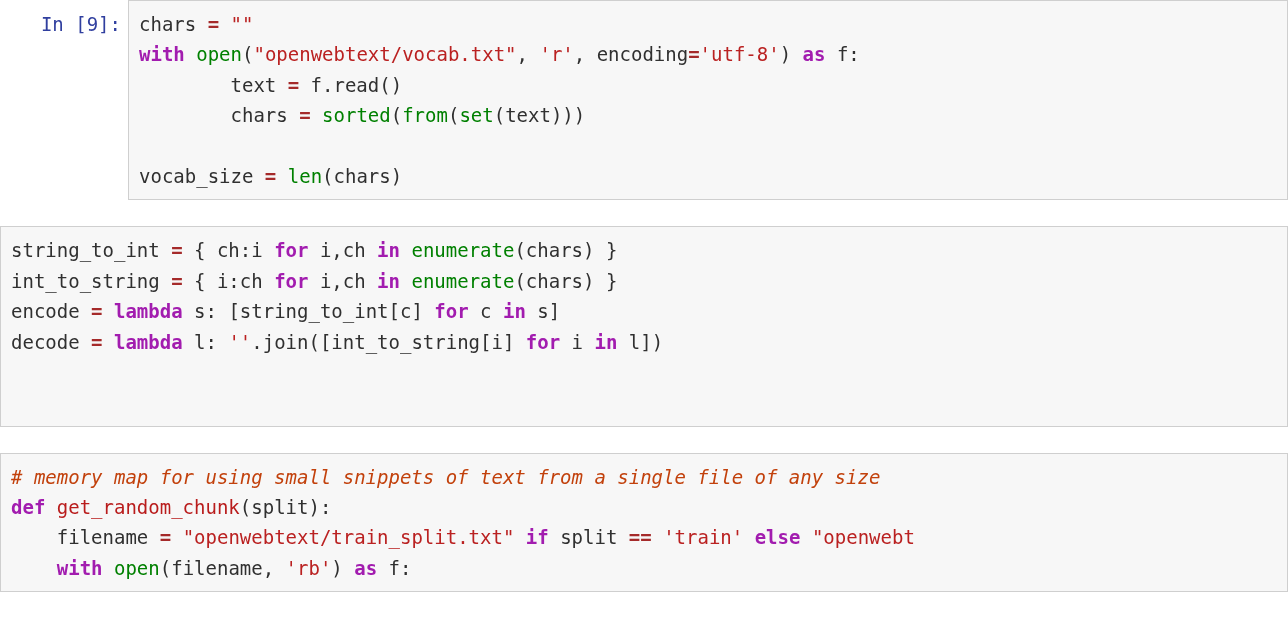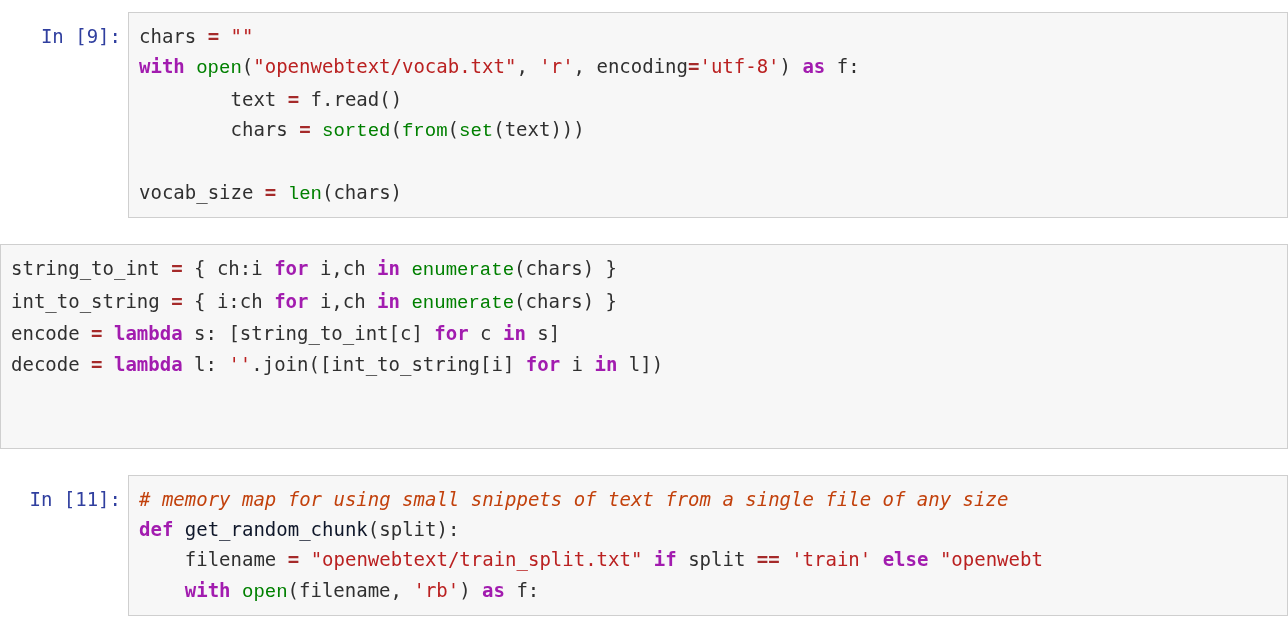--- a/index.html
+++ b/index.html
@@ -14,21 +14,20 @@
       line-height: 1.6;
       color: #303030;
     }
     .notebook {
       width: 1288px;
     }
     .cell {
       display: flex;
       align-items: stretch;
       margin-bottom: 26px;
-      margin-top: 12px;
     }
     .prompt {
       flex: 0 0 128px;
       text-align: right;
       padding: 9px 7px 0 0;
       color: #303f9f;
       font-family: inherit;
       white-space: pre;
     }
     .input-area {
@@ -40,25 +39,25 @@
     }
     pre.code {
       font-family: inherit;
       white-space: pre;
       color: #303030;
       margin: 0;
     }
 
     
     .kw   { color: #a21caf; font-weight: bold; }   
-    .bi   { color: #008000; font-family: Liberation Mono, monospace; }                       
+    .bi   { color: #008000; }                       
     .str  { color: #ba2121; }                       
     .op   { color: #a52a2a; font-weight: bold; }    
     .cm   { color: #c2410c; font-style: italic; }   
-    .fn   { color: #0f172a; }                       
+    .fn   { color: #b91c1c; }                       
   </style>
 </head>
 <body>
 
 <div class="notebook">
     <div class="cell">
       <div class="prompt">In [9]:</div>
       <div class="input-area">
         <pre class="code">chars <span class="op">=</span> <span class="str">""</span>
 <span class="kw">with</span> <span class="bi">open</span>(<span class="str">"openwebtext/vocab.txt"</span>, <span class="str">'r'</span>, encoding<span class="op">=</span><span class="str">'utf-8'</span>) <span class="kw">as</span> f:
@@ -73,21 +72,20 @@
         <pre class="code">string_to_int <span class="op">=</span> { ch:i <span class="kw">for</span> i,ch <span class="kw">in</span> <span class="bi">enumerate</span>(chars) }
 int_to_string <span class="op">=</span> { i:ch <span class="kw">for</span> i,ch <span class="kw">in</span> <span class="bi">enumerate</span>(chars) }
 encode <span class="op">=</span> <span class="kw">lambda</span> s: [string_to_int[c] <span class="kw">for</span> c <span class="kw">in</span> s]
 decode <span class="op">=</span> <span class="kw">lambda</span> l: <span class="str">''</span>.join([int_to_string[i] <span class="kw">for</span> i <span class="kw">in</span> l])
 
 
 </pre>
       </div>
     </div>
     <div class="cell">
-      <div class="prompt">In [11]:</div>
       <div class="input-area">
         <pre class="code"><span class="cm"># memory map for using small snippets of text from a single file of any size</span>
 <span class="kw">def</span> <span class="fn">get_random_chunk</span>(split):
     filename <span class="op">=</span> <span class="str">"openwebtext/train_split.txt"</span> <span class="kw">if</span> split <span class="op">==</span> <span class="str">'train'</span> <span class="kw">else</span> <span class="str">"openwebt</span>
     <span class="kw">with</span> <span class="bi">open</span>(filename, <span class="str">'rb'</span>) <span class="kw">as</span> f:</pre>
       </div>
     </div>
   </div>
 
 </body></html>

